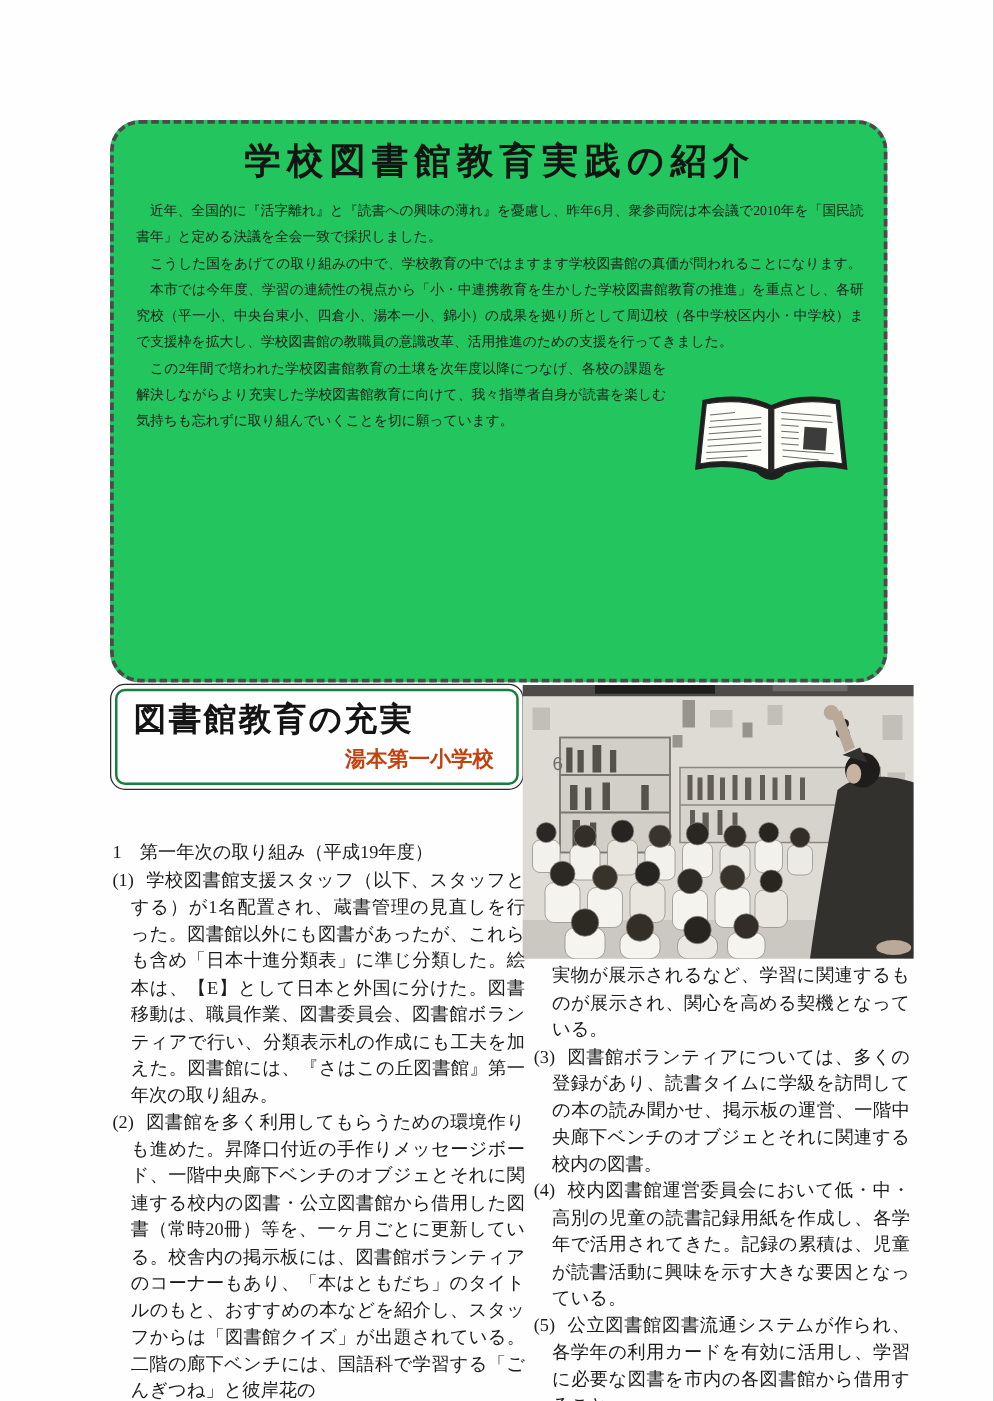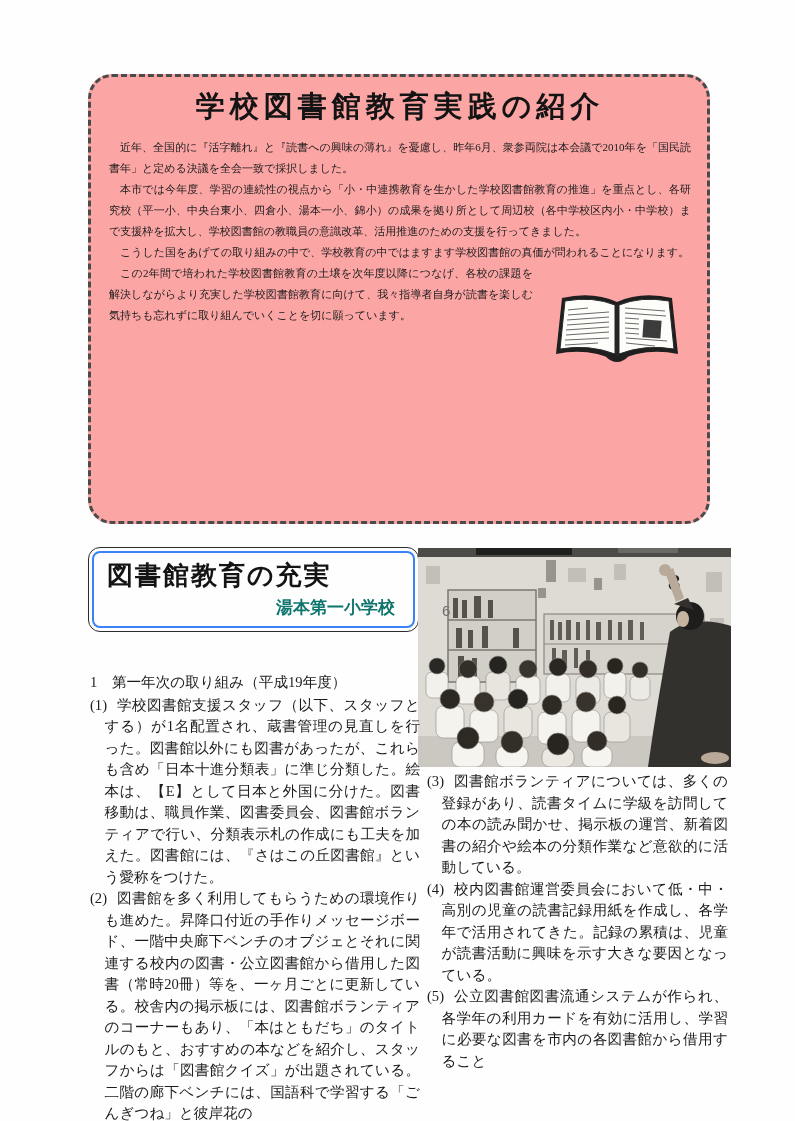--- a/index.html
+++ b/index.html
@@ -3,50 +3,50 @@
 <meta charset="utf-8">
 <style>
   html,body{margin:0;padding:0;background:#9a9a9a;}
   .page{
     position:relative;width:795px;height:1121px;background:#fefefe;
     margin:0 auto;overflow:hidden;color:#1b1b1b;
     font-family:"Liberation Serif","DejaVu Serif",serif;
   }
   
   .intro-box{
-    position:absolute;left:88px;top:74px;width:622px;height:450px;
+    position:absolute;left:88px;top:96px;width:622px;height:450px;
     box-sizing:border-box;border:3px dashed #4a4a4a;border-radius:24px;
-    padding:8px 16px 10px 18px;background:#fca5a5;
+    padding:8px 16px 10px 18px;background:#22c55e;
   }
   .intro-title{
     text-align:center;font-family:"Liberation Sans","DejaVu Sans",sans-serif;
     font-weight:bold;font-size:29px;letter-spacing:5px;margin:2px 0 10px 0;color:#141414;
   }
   .intro-box p{
     margin:0;font-size:11px;line-height:21px;text-align:justify;
     text-indent:1em;color:#1b1b1b;
   }
   .book-float{float:right;width:148px;height:88px;margin:26px 0 2px 10px;}
   .book-float svg{width:100%;height:100%;display:block;}
   
   .section-box{
     position:absolute;left:88px;top:547px;width:331px;height:85px;
     box-sizing:border-box;border:1.5px solid #2b2b2b;border-radius:12px;padding:3px;
   }
   .section-inner{
-    box-sizing:border-box;height:100%;border:2px solid #3b82f6;border-radius:8px;
+    box-sizing:border-box;height:100%;border:2px solid #15803d;border-radius:8px;
     padding:5px 12px 4px 13px;
   }
   .section-title{
     font-weight:bold;font-size:26px;letter-spacing:2px;color:#141414;
     font-family:"Liberation Serif","DejaVu Serif",serif;
   }
   .section-school{
     text-align:right;font-weight:bold;font-size:17px;margin-top:3px;
-    padding-right:6px;color:#0f766e;
+    padding-right:6px;color:#c2410c;
   }
   
   .photo{position:absolute;left:418px;top:548px;width:313px;height:219px;}
   .photo svg{width:100%;height:100%;display:block;}
   
   .col{position:absolute;font-size:14.6px;line-height:21.5px;text-align:justify;}
   .col-left{left:90px;top:672px;width:330px;}
   .col-right{left:427px;top:771px;width:301px;}
   .col-heading{margin:0 0 1px 0;}
   .item{padding-left:1em;text-indent:-1em;margin:0;}
@@ -54,22 +54,22 @@
   .cont{padding-left:1em;margin:0;}
 </style>
 </head>
 <body>
 
 <div class="page">
 
   <div class="intro-box">
     <div class="intro-title">学校図書館教育実践の紹介</div>
     <p>近年、全国的に『活字離れ』と『読書への興味の薄れ』を憂慮し、昨年6月、衆参両院は本会議で2010年を「国民読書年」と定める決議を全会一致で採択しました。</p>
+    <p>こうした国をあげての取り組みの中で、学校教育の中ではますます学校図書館の真価が問われることになります。</p>
     <p>本市では今年度、学習の連続性の視点から「小・中連携教育を生かした学校図書館教育の推進」を重点とし、各研究校（平一小、中央台東小、四倉小、湯本一小、錦小）の成果を拠り所として周辺校（各中学校区内小・中学校）まで支援枠を拡大し、学校図書館の教職員の意識改革、活用推進のための支援を行ってきました。</p>
-    <p>こうした国をあげての取り組みの中で、学校教育の中ではますます学校図書館の真価が問われることになります。</p>
     <p>
       <span class="book-float">
         <svg viewBox="0 0 148 86">
           <path d="M74 12 Q50 1 19 8 L13 64 Q45 57 74 71 Q103 57 135 64 L129 8 Q98 1 74 12 Z" fill="#1f1f1f"></path>
           <path d="M72 15 Q50 6 22 11 L17 59 Q46 54 72 64 Z" fill="#fdfdfa" stroke="#2a2a2a" stroke-width="1"></path>
           <path d="M76 15 Q98 6 126 11 L131 59 Q102 54 76 64 Z" fill="#fdfdfa" stroke="#2a2a2a" stroke-width="1"></path>
           <path d="M74 14 L74 66" stroke="#2a2a2a" stroke-width="1.4"></path>
           <g stroke="#6a6a6a" stroke-width="1">
             <line x1="25" y1="20" x2="45" y2="18"></line>
               <line x1="25" y1="25" x2="66" y2="22"></line>
@@ -221,30 +221,31 @@
         <ellipse cx="265" cy="71" rx="6" ry="8" fill="#c6b3a0"></ellipse>
         <path d="M256 56 L270 50 L276 62 Z" fill="#33312e"></path>
         <ellipse cx="297" cy="210" rx="14" ry="6" fill="#b9a998"></ellipse>
       </g>
     </svg>
   </div>
 
   <div class="col col-left">
     <p class="col-heading">1　第一年次の取り組み（平成19年度）</p>
     <p class="item">
-      <span class="marker">(1)</span><span>学校図書館支援スタッフ（以下、スタッフとする）が1名配置され、蔵書管理の見直しを行った。図書館以外にも図書があったが、これらも含め「日本十進分類表」に準じ分類した。絵本は、【E】として日本と外国に分けた。図書移動は、職員作業、図書委員会、図書館ボランティアで行い、分類表示札の作成にも工夫を加えた。図書館には、『さはこの丘図書館』という愛称をつけた。</span>
+      <span class="marker">(1)</span><span>学校図書館支援スタッフ（以下、スタッフとする）が1名配置され、蔵書管理の見直しを行った。図書館以外にも図書があったが、これらも含め「日本十進分類表」に準じ分類した。絵本は、【E】として日本と外国に分けた。図書移動は、職員作業、図書委員会、図書館ボランティアで行い、分類表示札の作成にも工夫を加えた。図書館には、『さはこの丘図書館』第一年次の取り組み。</span>
     </p>
     <p class="item">
       <span class="marker">(2)</span><span>図書館を多く利用してもらうための環境作りも進めた。昇降口付近の手作りメッセージボード、一階中央廊下ベンチのオブジェとそれに関連する校内の図書・公立図書館から借用した図書（常時20冊）等を、一ヶ月ごとに更新している。校舎内の掲示板には、図書館ボランティアのコーナーもあり、「本はともだち」のタイトルのもと、おすすめの本などを紹介し、スタッフからは「図書館クイズ」が出題されている。二階の廊下ベンチには、国語科で学習する「ごんぎつね」と彼岸花の</span>
     </p>
   </div>
 
   <div class="col col-right">
-    <p class="item">
-      <span class="marker">(3)</span><span>図書館ボランティアについては、多くの登録があり、読書タイムに学級を訪問しての本の読み聞かせ、掲示板の運営、新着図書の紹介や絵本の分類作業など意欲的に活動している。</span>
+    <p class="cont">実物が展示されるなど、学習に関連するものが展示され、関心を高める契機となっている。</p>
+    <p class="item">
+      <span class="marker">(3)</span><span>図書館ボランティアについては、多くの登録があり、読書タイムに学級を訪問しての本の読み聞かせ、掲示板の運営、一階中央廊下ベンチのオブジェとそれに関連する校内の図書。</span>
     </p>
     <p class="item">
       <span class="marker">(4)</span><span>校内図書館運営委員会において低・中・高別の児童の読書記録用紙を作成し、各学年で活用されてきた。記録の累積は、児童が読書活動に興味を示す大きな要因となっている。</span>
     </p>
     <p class="item">
       <span class="marker">(5)</span><span>公立図書館図書流通システムが作られ、各学年の利用カードを有効に活用し、学習に必要な図書を市内の各図書館から借用すること</span>
     </p>
   </div>
 
 </div>

